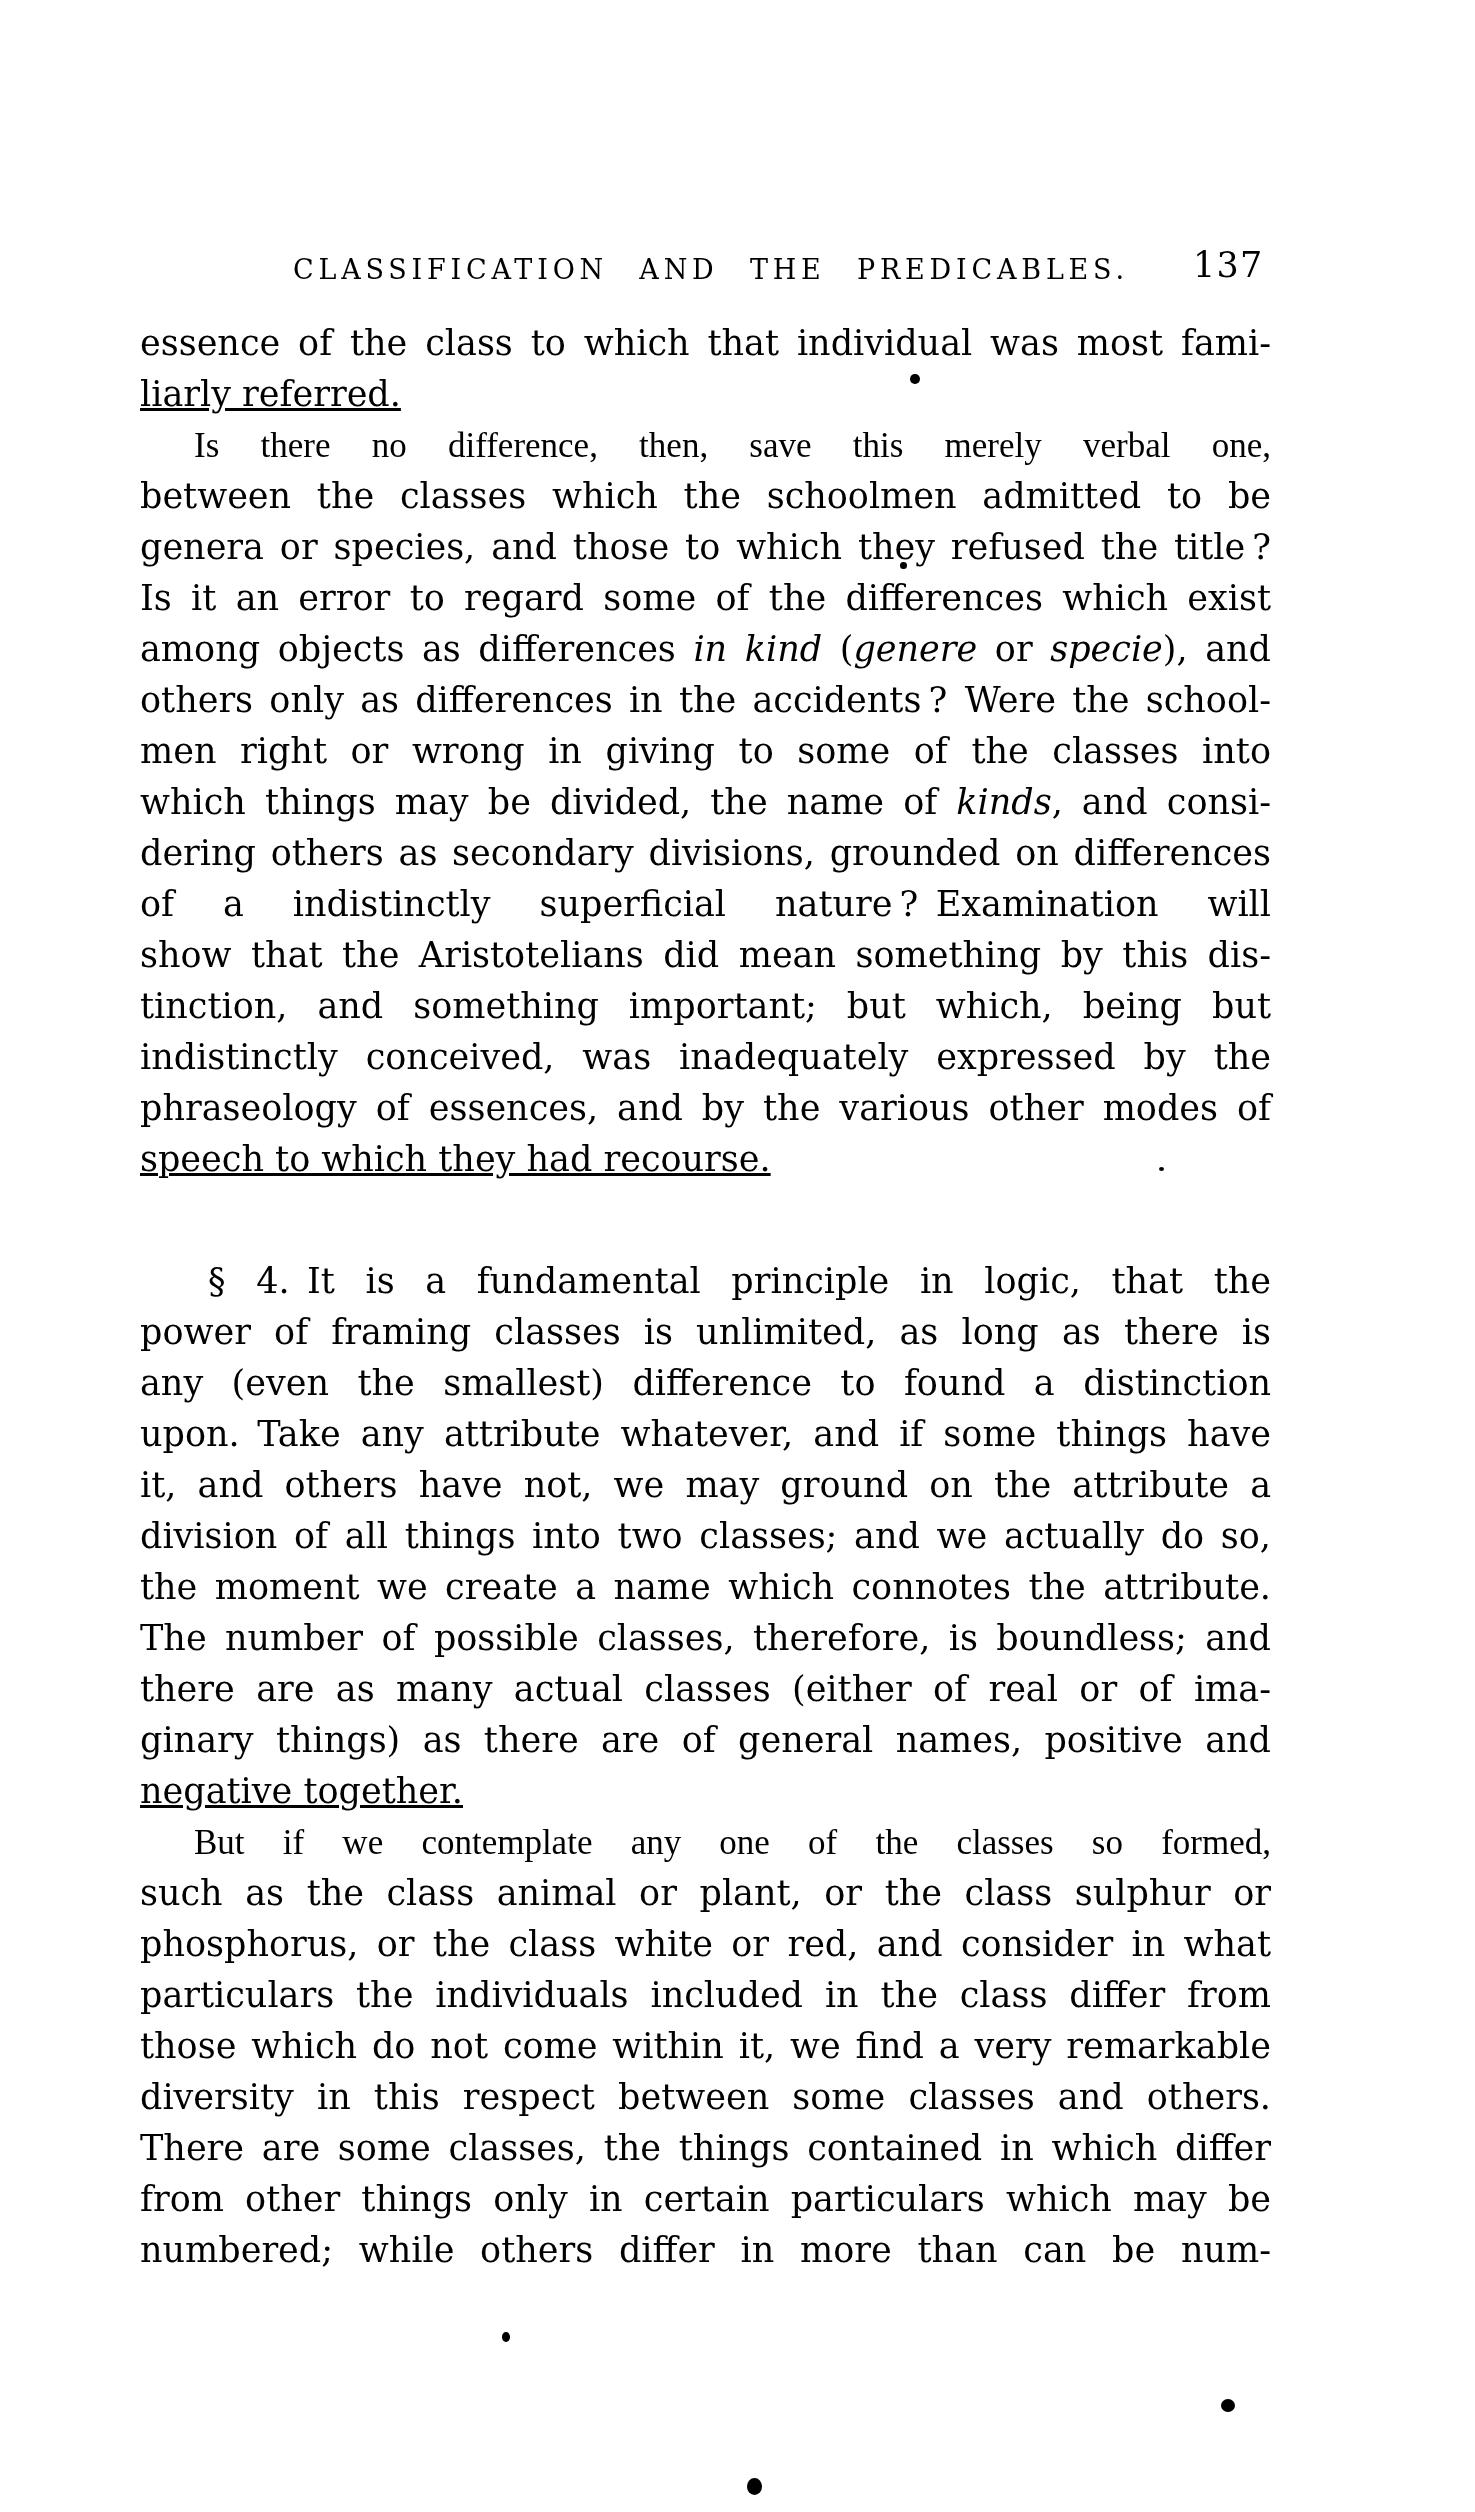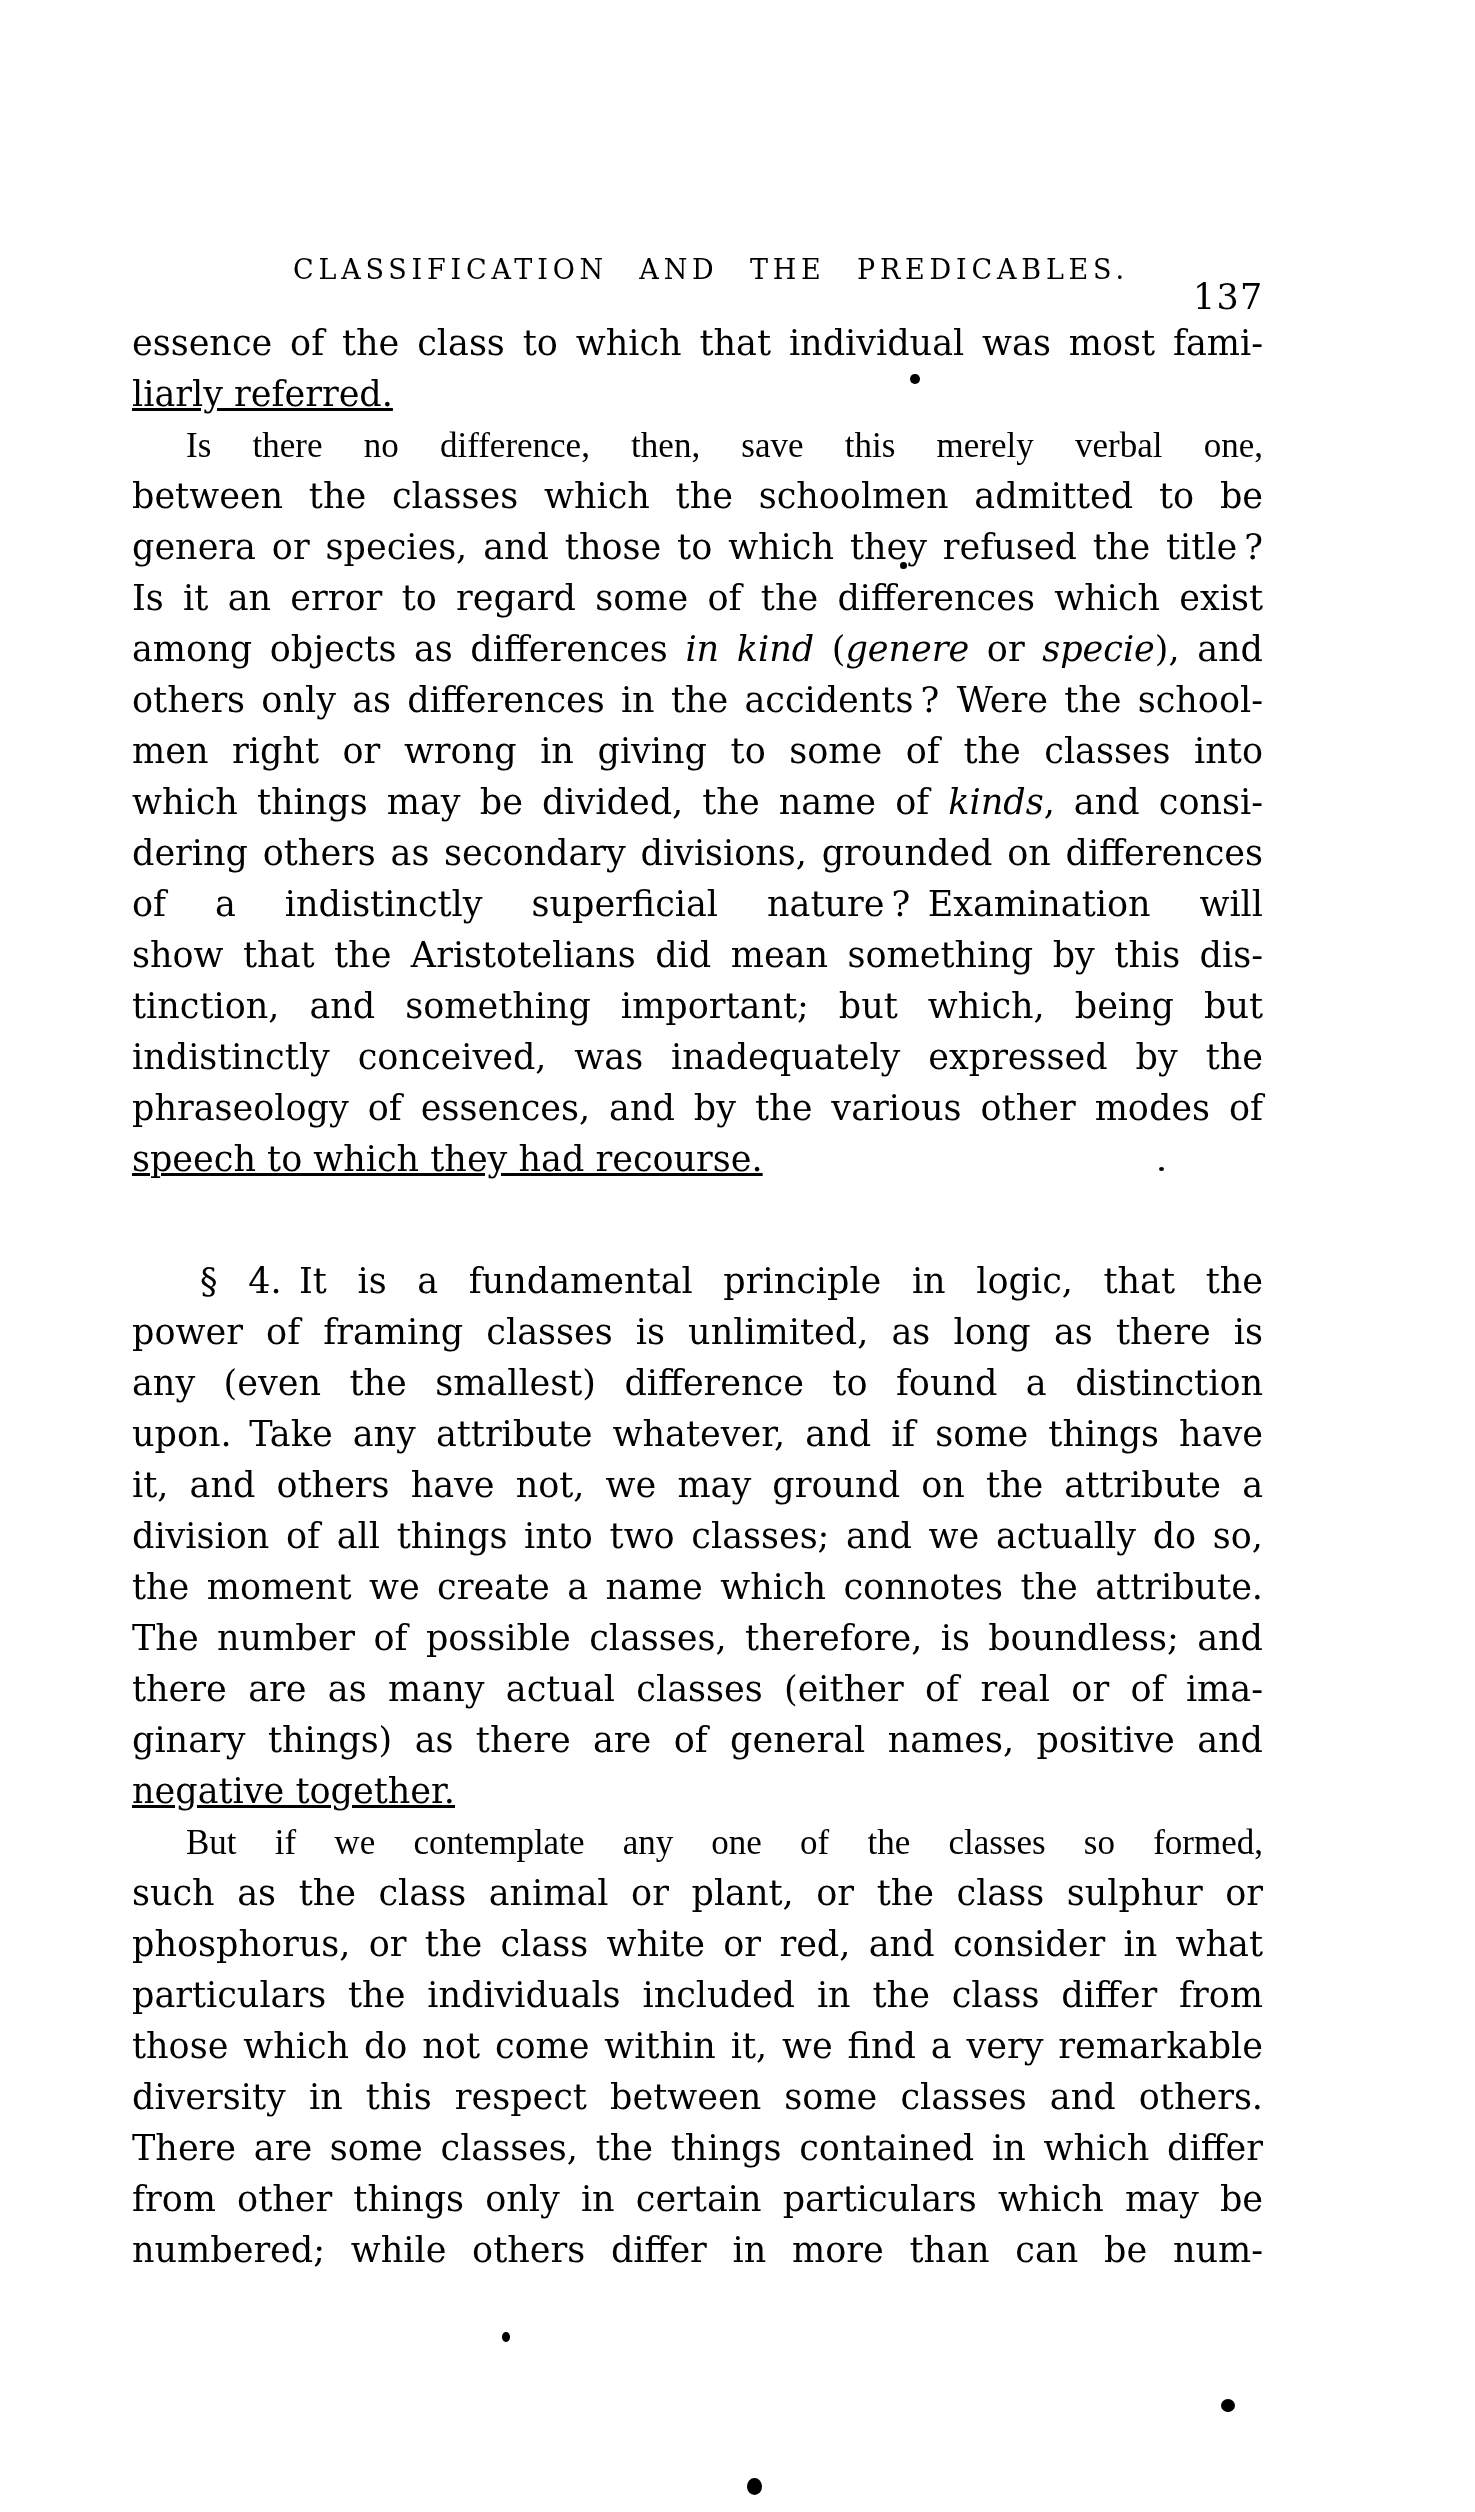--- a/index.html
+++ b/index.html
@@ -24,25 +24,24 @@
     letter-spacing: 4.8px;
     word-spacing: 18px;
     white-space: nowrap;
   }
   .page-number {
     position: absolute;
     left: 1193px;
     top: 245px;
     font-size: 35px;
     letter-spacing: 1.2px;
-    margin-top: 32px;
   }
   .text-block {
     position: absolute;
-    left: 132px;
+    left: 140px;
     top: 318px;
     width: 1131px;
   }
   .paragraph { margin: 0; }
   .paragraph.gap { margin-top: 71px; }
   .line {
     height: 51px;
     line-height: 51px;
     font-size: 35px;
     text-align: justify;

